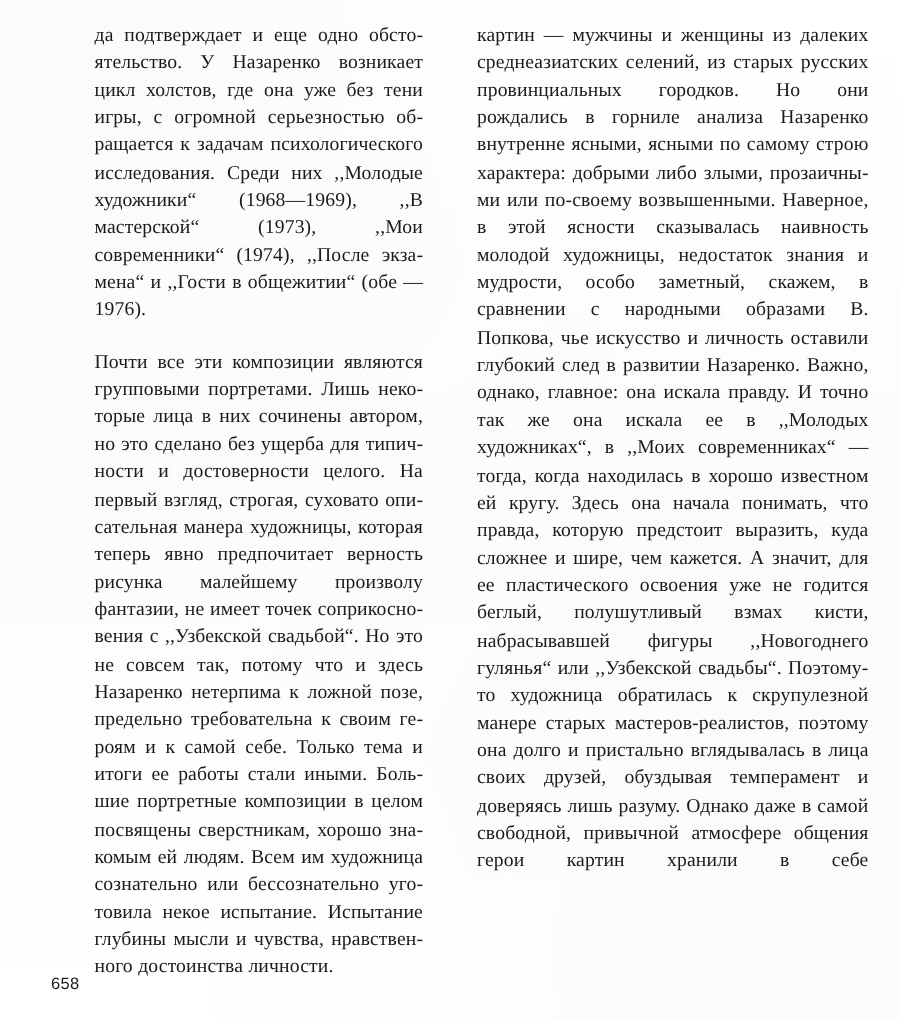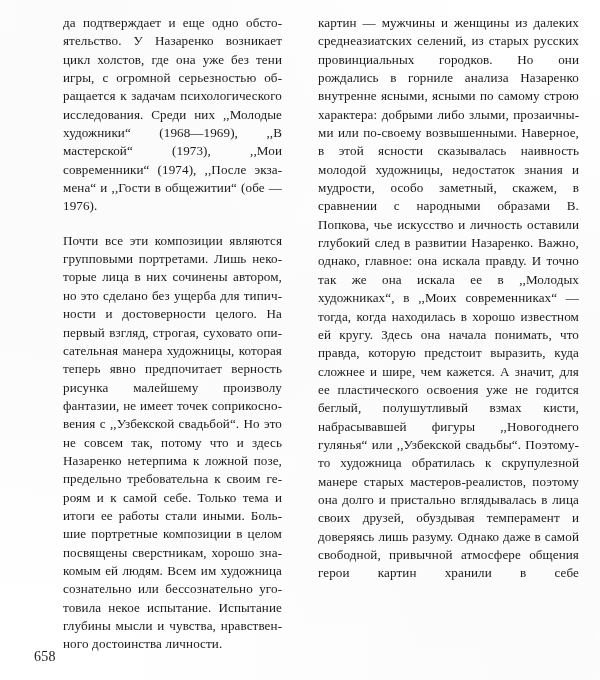--- a/index.html
+++ b/index.html
@@ -85,25 +85,25 @@
   }
   
   .para.runon {
     text-align-last: justify;
   }
 
   #folio {
     position: absolute;
     left: 34px;
     top: 650px;
-    font-size: 14px;
+    font-size: 11px;
     line-height: 13px;
     letter-spacing: 0.2px;
     color: #1c1c1c;
-    font-family: Liberation Serif, serif;
+    font-family: Liberation Sans, sans-serif;
   }
 </style>
 </head>
 <body>
 
 <div id="page">
 
   <div id="columns">
 
     <div class="column col-left">

